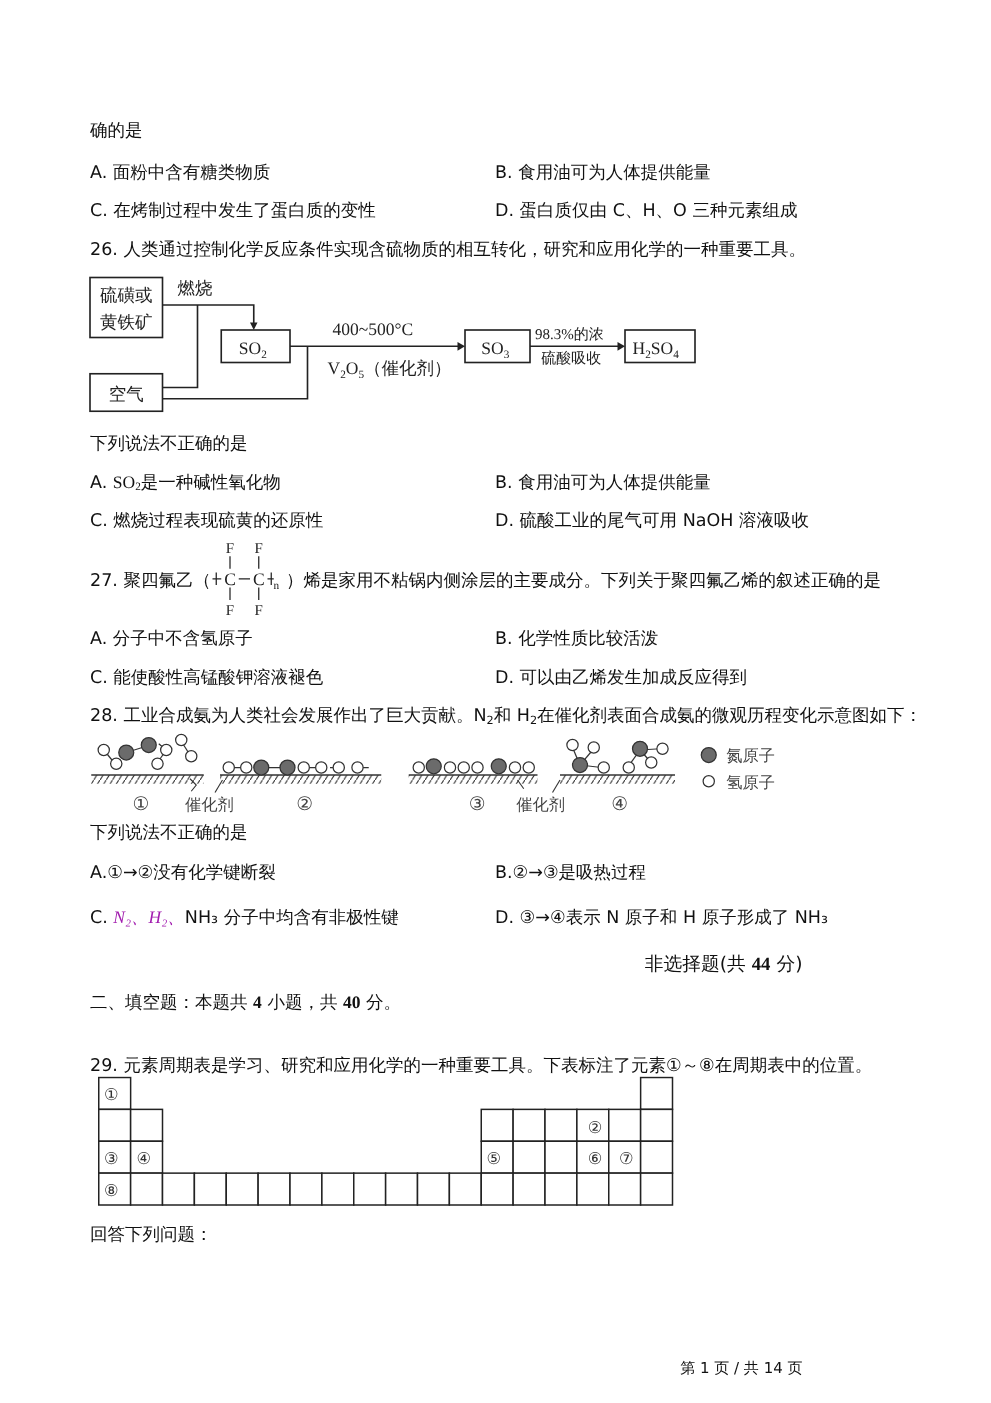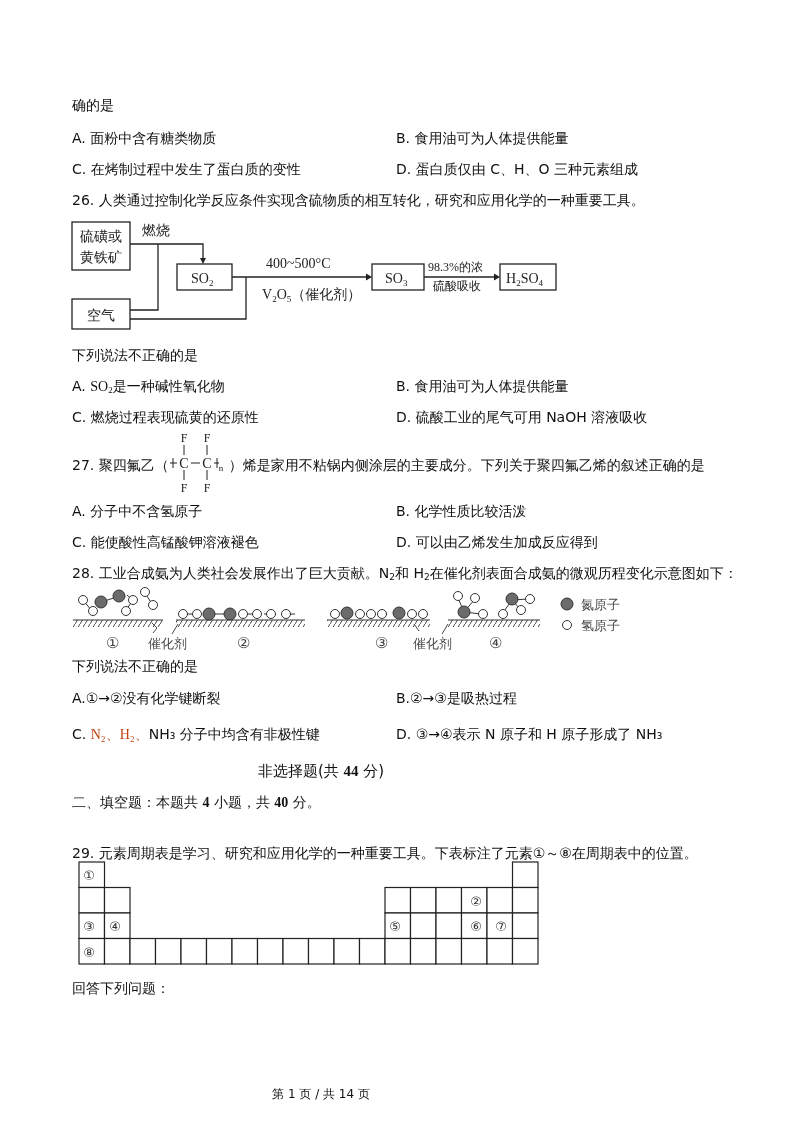--- a/index.html
+++ b/index.html
@@ -3,22 +3,22 @@
 <meta charset="utf-8">
 <style>
   html, body { margin:0; padding:0; background:#ffffff; }
   body { width:793px; height:1122px; position:relative; overflow:hidden;
          font-family:"DejaVu Sans", "Liberation Sans", sans-serif; color:#111; font-size:14px; }
   .line { position:absolute; left:72px; white-space:nowrap; font-size:14px; line-height:18px; }
   .colB { left:396px; }
   .serif { font-family:"Liberation Serif", "DejaVu Serif", serif; }
   sub { font-size:9px; vertical-align:-2px; line-height:0; }
   .bold { font-weight:bold; font-family:"Liberation Serif", serif; }
-  .gray { color:#c2410c; }
-  .center { left:0; width:642px; text-align:center; }
+  .gray { color:#a21caf;font-style:italic; }
+  .center { left:0; width:642px; text-align:right; }
   svg text { font-family:"Liberation Serif", "DejaVu Serif", serif; }
   .pt-table { position:absolute; left:78px; top:861px; }
   .pt-table svg text { font-family:"DejaVu Sans", sans-serif; }
 </style>
 </head>
 <body>
 
 <div class="line" style="top:96px;">确的是</div>
 <div class="line" style="top:129px;"><span>A.</span> <span>面粉中含有糖类物质</span></div>
 <div class="line colB" style="top:129px;"><span>B.</span> <span>食用油可为人体提供能量</span></div>

